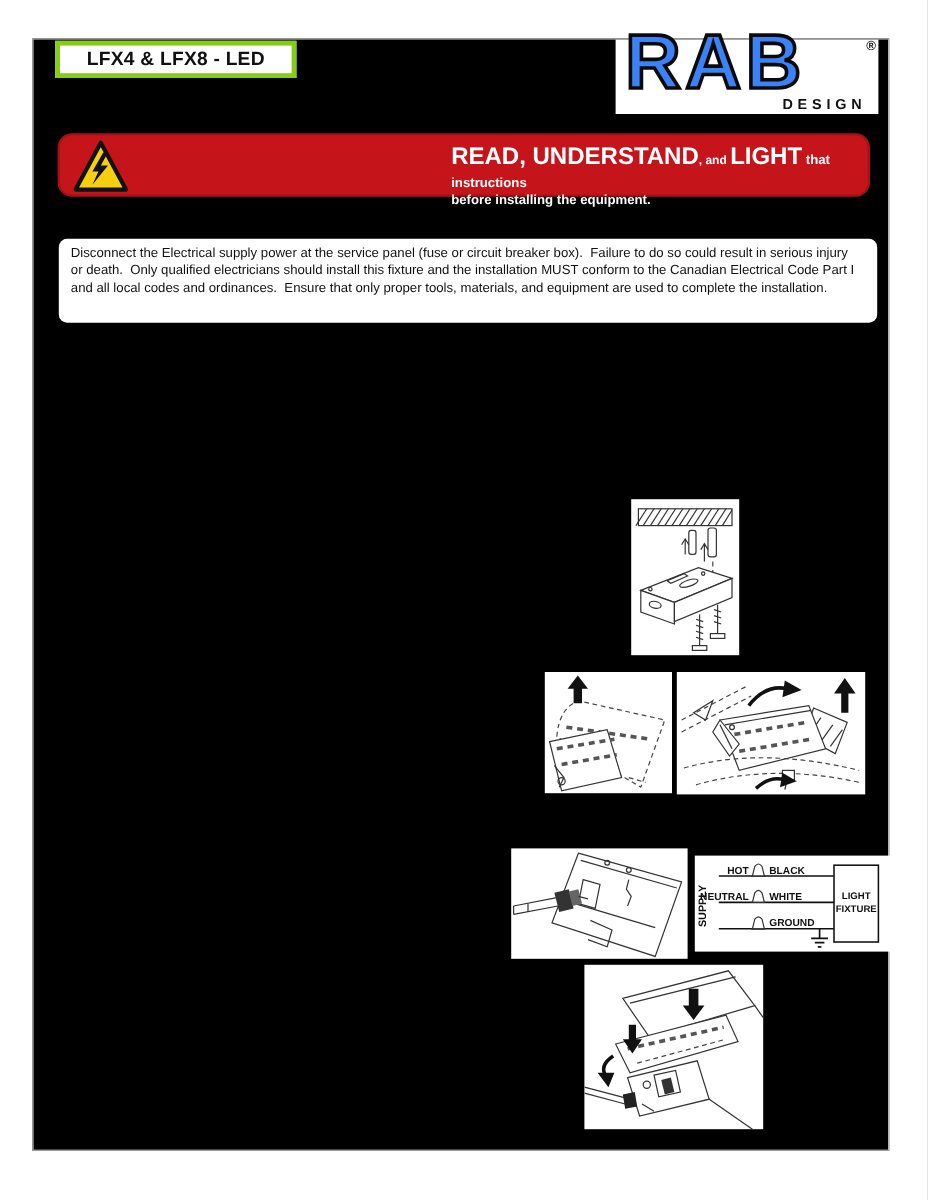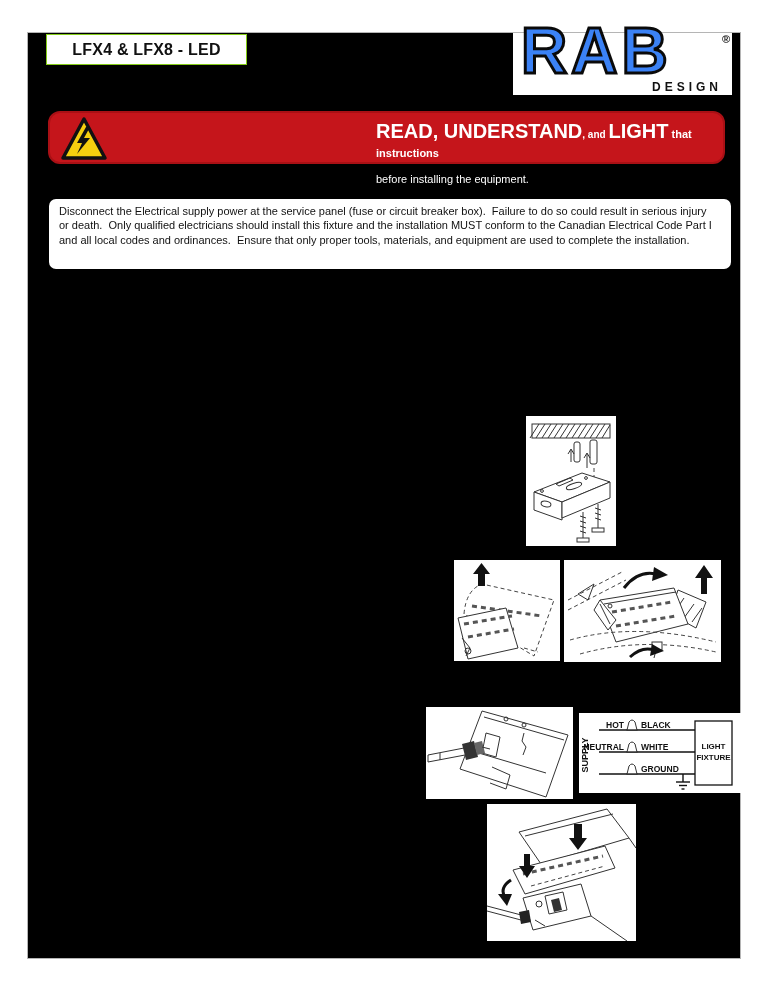--- a/index.html
+++ b/index.html
@@ -2,38 +2,38 @@
 <html><head>
 <meta charset="utf-8">
 <style>
   html,body{margin:0;padding:0;background:#fff;}
   .page{position:relative;width:773px;height:1000px;background:#ffffff;overflow:hidden;
         font-family:"Liberation Sans","DejaVu Sans",sans-serif;color:#111;}
   .black-area{position:absolute;left:27px;top:32px;width:714px;height:927px;background:#000;
         border:1px solid #b5b5b5;box-sizing:border-box;}
   
   .title-box{position:absolute;left:18px;top:1px;width:201px;height:31px;background:#fff;
-        border:1px solid #84cc16;box-sizing:border-box;display:flex;align-items:center;justify-content:center;}
+        border:4px solid #84cc16;box-sizing:border-box;display:flex;align-items:center;justify-content:center;}
   .title-box span{font-size:16px;font-weight:bold;letter-spacing:.2px;}
   .logo-box{position:absolute;left:485px;top:0px;width:219px;height:62px;background:#fff;}
   .rab-word{position:absolute;left:8px;top:-14px;font-size:64px;font-weight:bold;letter-spacing:4px;
         -webkit-text-stroke:3px #0a0a0a;color:#3b82f6;line-height:1;}
   .rab-reg{position:absolute;right:2px;top:0px;font-size:11px;font-weight:bold;}
   .rab-design{position:absolute;right:10px;bottom:1px;font-size:12px;font-weight:bold;letter-spacing:4px;}
   
   .banner{position:absolute;left:20px;top:78px;width:677px;height:53px;background:#c5151b;
         border:2px solid #a91015;border-radius:12px;box-sizing:border-box;}
   .hazard-icon{position:absolute;left:10px;top:3px;}
   .banner-heading{position:absolute;left:64px;top:0;height:49px;display:flex;align-items:center;
         color:#fff;font-size:17px;font-weight:bold;letter-spacing:.3px;}
   .banner-right{position:absolute;left:326px;top:7px;width:344px;color:#fff;line-height:1.15;}
   .banner-right .big{font-size:20px;font-weight:bold;}
   .banner-right .small{font-size:10px;font-weight:bold;}
   .banner-right .mid{font-size:11px;font-weight:bold;}
-  .banner-line2{font-size:11px;font-weight:normal;margin-top:12px;}
+  .banner-line2{font-size:11px;font-weight:bold;margin-top:0;}
   
   .notice{position:absolute;left:21px;top:166px;width:682px;height:70px;background:#fff;border-radius:7px;
         box-sizing:border-box;padding:5px 12px 5px 10px;font-size:11px;line-height:1.3;white-space:pre-wrap;}
   
   .panel{position:absolute;background:#fff;}
   .p1{left:498px;top:383px;width:90px;height:130px;}
   .p2{left:426px;top:527px;width:106px;height:101px;}
   .p3{left:536px;top:527px;width:157px;height:102px;}
   .p4{left:398px;top:674px;width:147px;height:92px;}
   .p5{left:551px;top:680px;width:170px;height:80px;}

